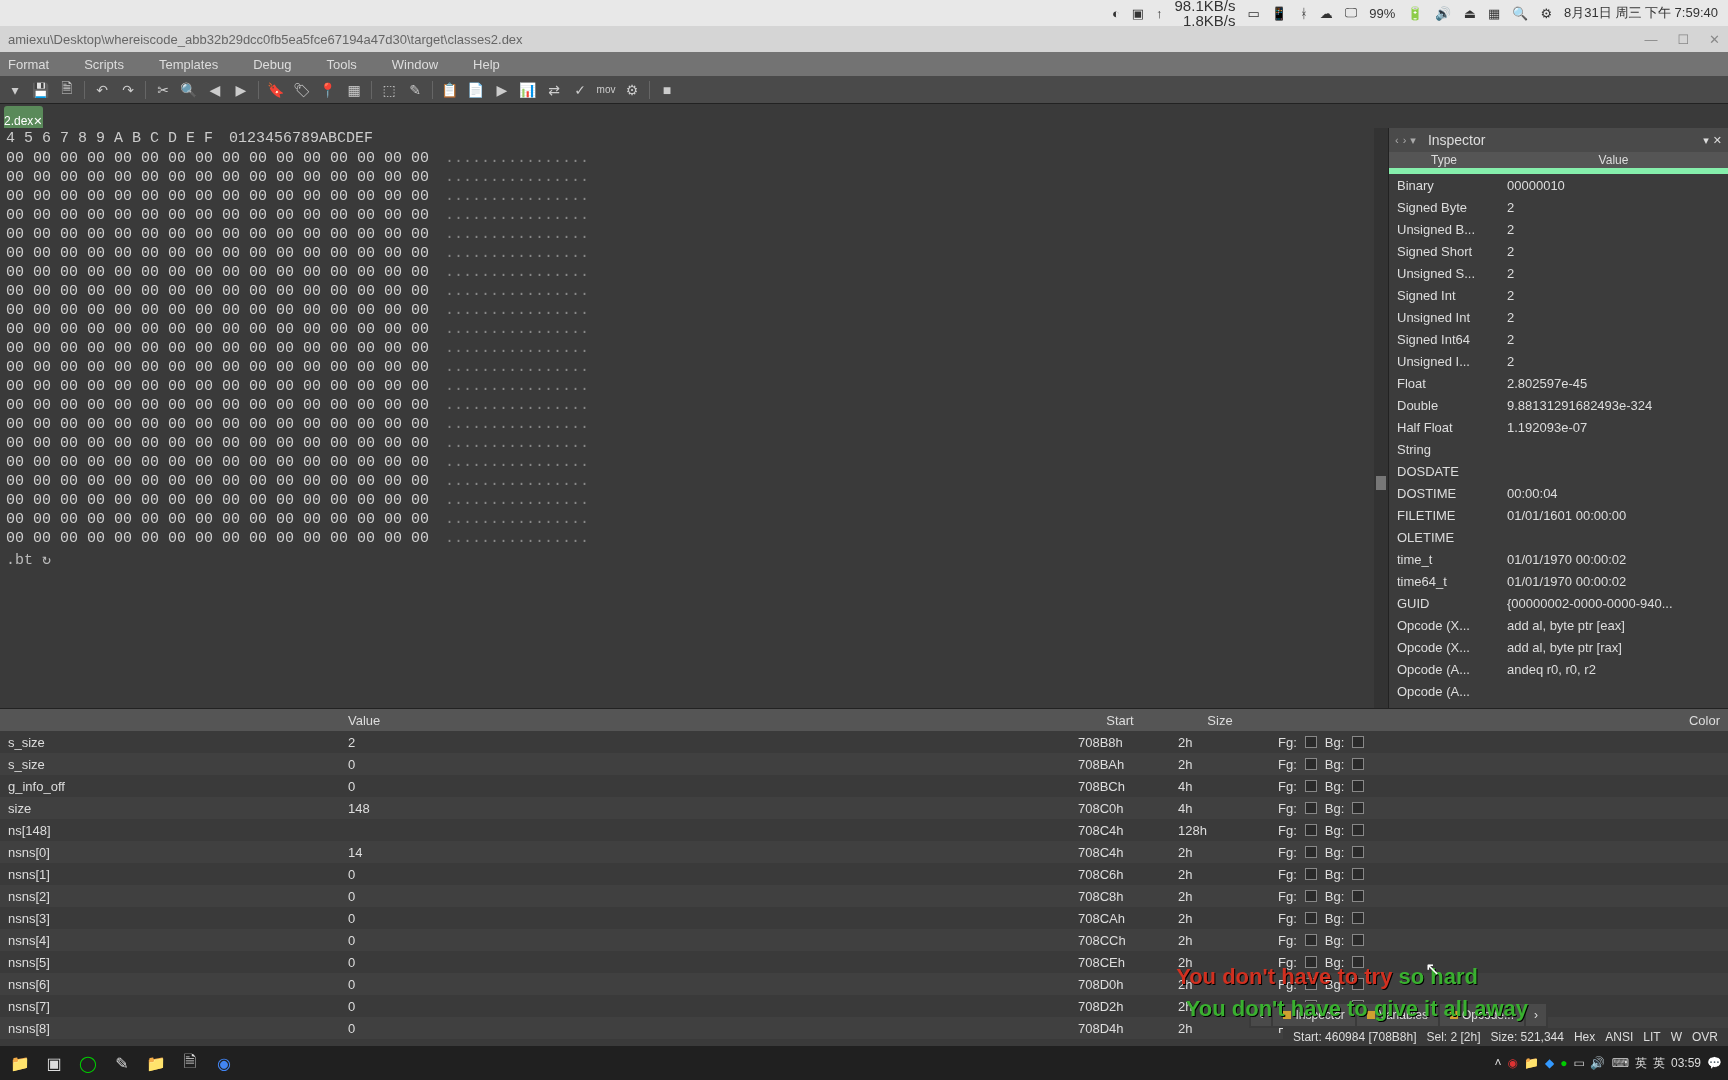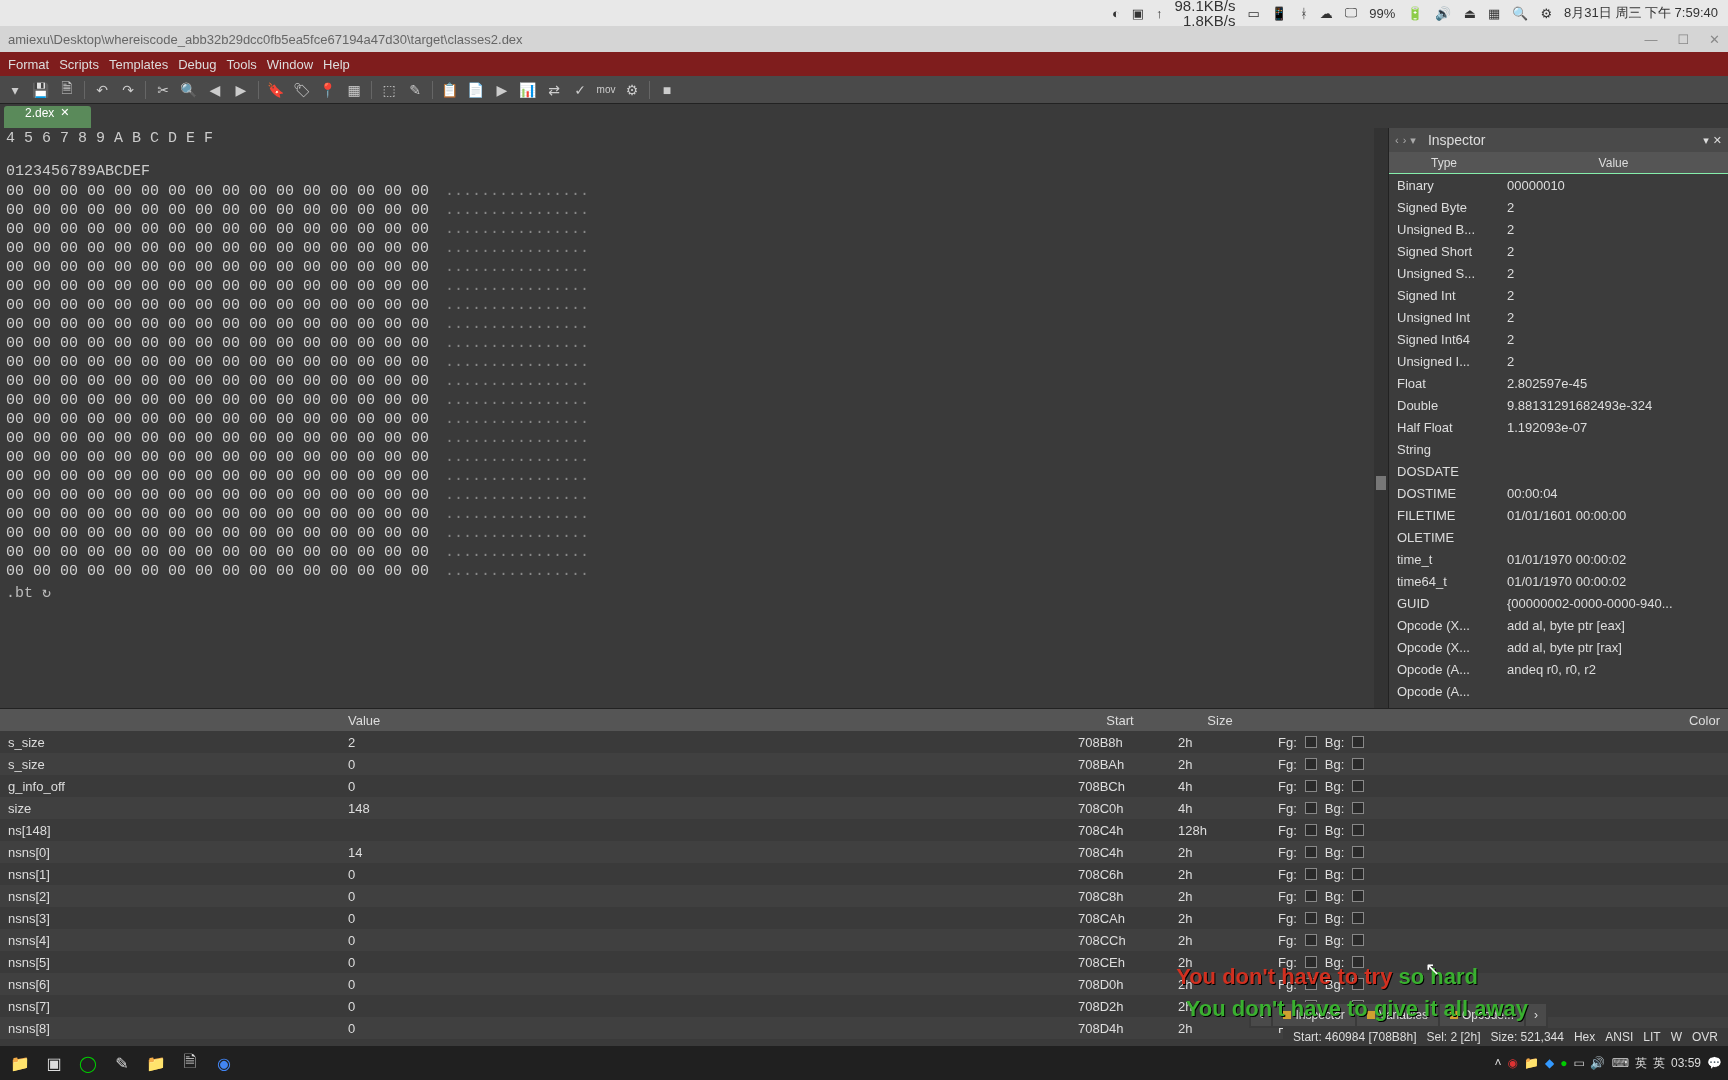--- a/index.html
+++ b/index.html
@@ -7,52 +7,52 @@
   
   
   .mac-menubar { background: #e8e8e8; height: 26px; display: flex; align-items: center; justify-content: flex-end; padding: 0 10px; gap: 12px; color: #333; font-size: 13px; }
   .mac-menubar .net { text-align: right; font-size: 15px; line-height: 1; }
   
   
   .titlebar { background: #d5d5d5; height: 26px; display: flex; align-items: center; padding: 0 8px; color: #666; font-size: 13px; }
   .titlebar-controls { margin-left: auto; display: flex; gap: 20px; color: #888; }
   
   
-  .menubar { background: #7f1d1d; height: 24px; display: flex; align-items: center; padding: 0 8px; gap: 10px; color: #ddd; font-size: 13px; }
+  .menubar { background: #737373; height: 24px; display: flex; align-items: center; padding: 0 8px; gap: 35px; color: #ddd; font-size: 13px; }
   .menubar span { cursor: pointer; }
   
   
   .toolbar { background: #4a4a4a; height: 28px; display: flex; align-items: center; padding: 0 4px; gap: 4px; border-bottom: 1px solid #222; }
   .tbtn { width: 22px; height: 22px; display: inline-flex; align-items: center; justify-content: center; font-size: 14px; color: #ccc; cursor: pointer; }
   .tsep { width: 1px; height: 18px; background: #666; margin: 0 2px; }
   
   
   .tabbar { background: #3a3a3a; height: 24px; display: flex; align-items: flex-end; padding: 0 4px; }
-  .tab { background: #5a8a5a; height: 22px; display: flex; align-items: flex-start; padding: 0 21px; gap: 6px; color: #fff; font-size: 12px; border-radius: 3px 3px 0 0; }
+  .tab { background: #5a8a5a; height: 22px; display: flex; align-items: flex-end; padding: 0 0; color: #fff; font-size: 12px; border-radius: 3px 3px 0 0; }
   .tab .close { font-size: 11px; }
   
   
   .main { display: flex; height: 580px; }
   .hex-panel { flex: 1; background: #3a3a3a; overflow: hidden; font-family: 'Courier New', monospace; font-size: 15px; position: relative; }
-  .hex-header { padding: 2px 6px; color: #ccc; border-bottom: 0; display: flex; gap: 16px; flex-direction: column; }
+  .hex-header { padding: 2px 6px; color: #ccc; border-bottom: 0; display: flex; gap: 16px; }
   .hex-header .cols { letter-spacing: 0; }
   .hex-rows { padding: 0 6px; }
   .hex-row { display: flex; gap: 16px; line-height: 19px; color: #d0d0d0; }
   .hex-row .bytes { letter-spacing: 0; }
   .hex-row .ascii { color: #888; }
   .hex-footer { padding: 2px 6px; color: #bbb; }
   .hex-vscroll { position: absolute; right: 0; top: 0; bottom: 0; width: 14px; background: #333; }
   .hex-vscroll .thumb { position: absolute; left: 2px; right: 2px; top: 60%; height: 14px; background: #777; }
   
   
   .inspector { width: 340px; background: #3c3c3c; border-left: 1px solid #222; display: flex; flex-direction: column; }
   .insp-title { background: #4a4a4a; height: 24px; display: flex; align-items: center; padding: 0 6px; gap: 6px; font-size: 14px; }
   .insp-title .controls { margin-left: auto; display: flex; gap: 4px; font-size: 11px; }
   .insp-title .left-controls { display: flex; gap: 4px; font-size: 11px; margin-right: 6px; color: #aaa; }
-  .insp-header { display: flex; background: #555; height: 22px; align-items: center; border-bottom: 1px solid #86efac; }
+  .insp-header { display: flex; background: #555; height: 22px; align-items: center; border-bottom: 6px solid #86efac; }
   .insp-header .th1 { width: 110px; padding: 0 8px; text-align: center; }
   .insp-header .th2 { flex: 1; padding: 0 8px; text-align: center; }
   .insp-body { flex: 1; overflow: auto; }
   .insp-row { display: flex; height: 22px; align-items: center; border-bottom: 0; font-size: 13px; }
   .insp-row .td1 { width: 110px; padding: 0 8px; color: #ddd; }
   .insp-row .td2 { flex: 1; padding: 0 8px; color: #ddd; overflow: hidden; text-overflow: ellipsis; white-space: nowrap; }
   
   
   .results { height: 380px; background: #3a3a3a; border-top: 1px solid #222; display: flex; flex-direction: column; position: relative; }
   .res-header { display: flex; background: #555; height: 22px; align-items: center; font-size: 13px; }

